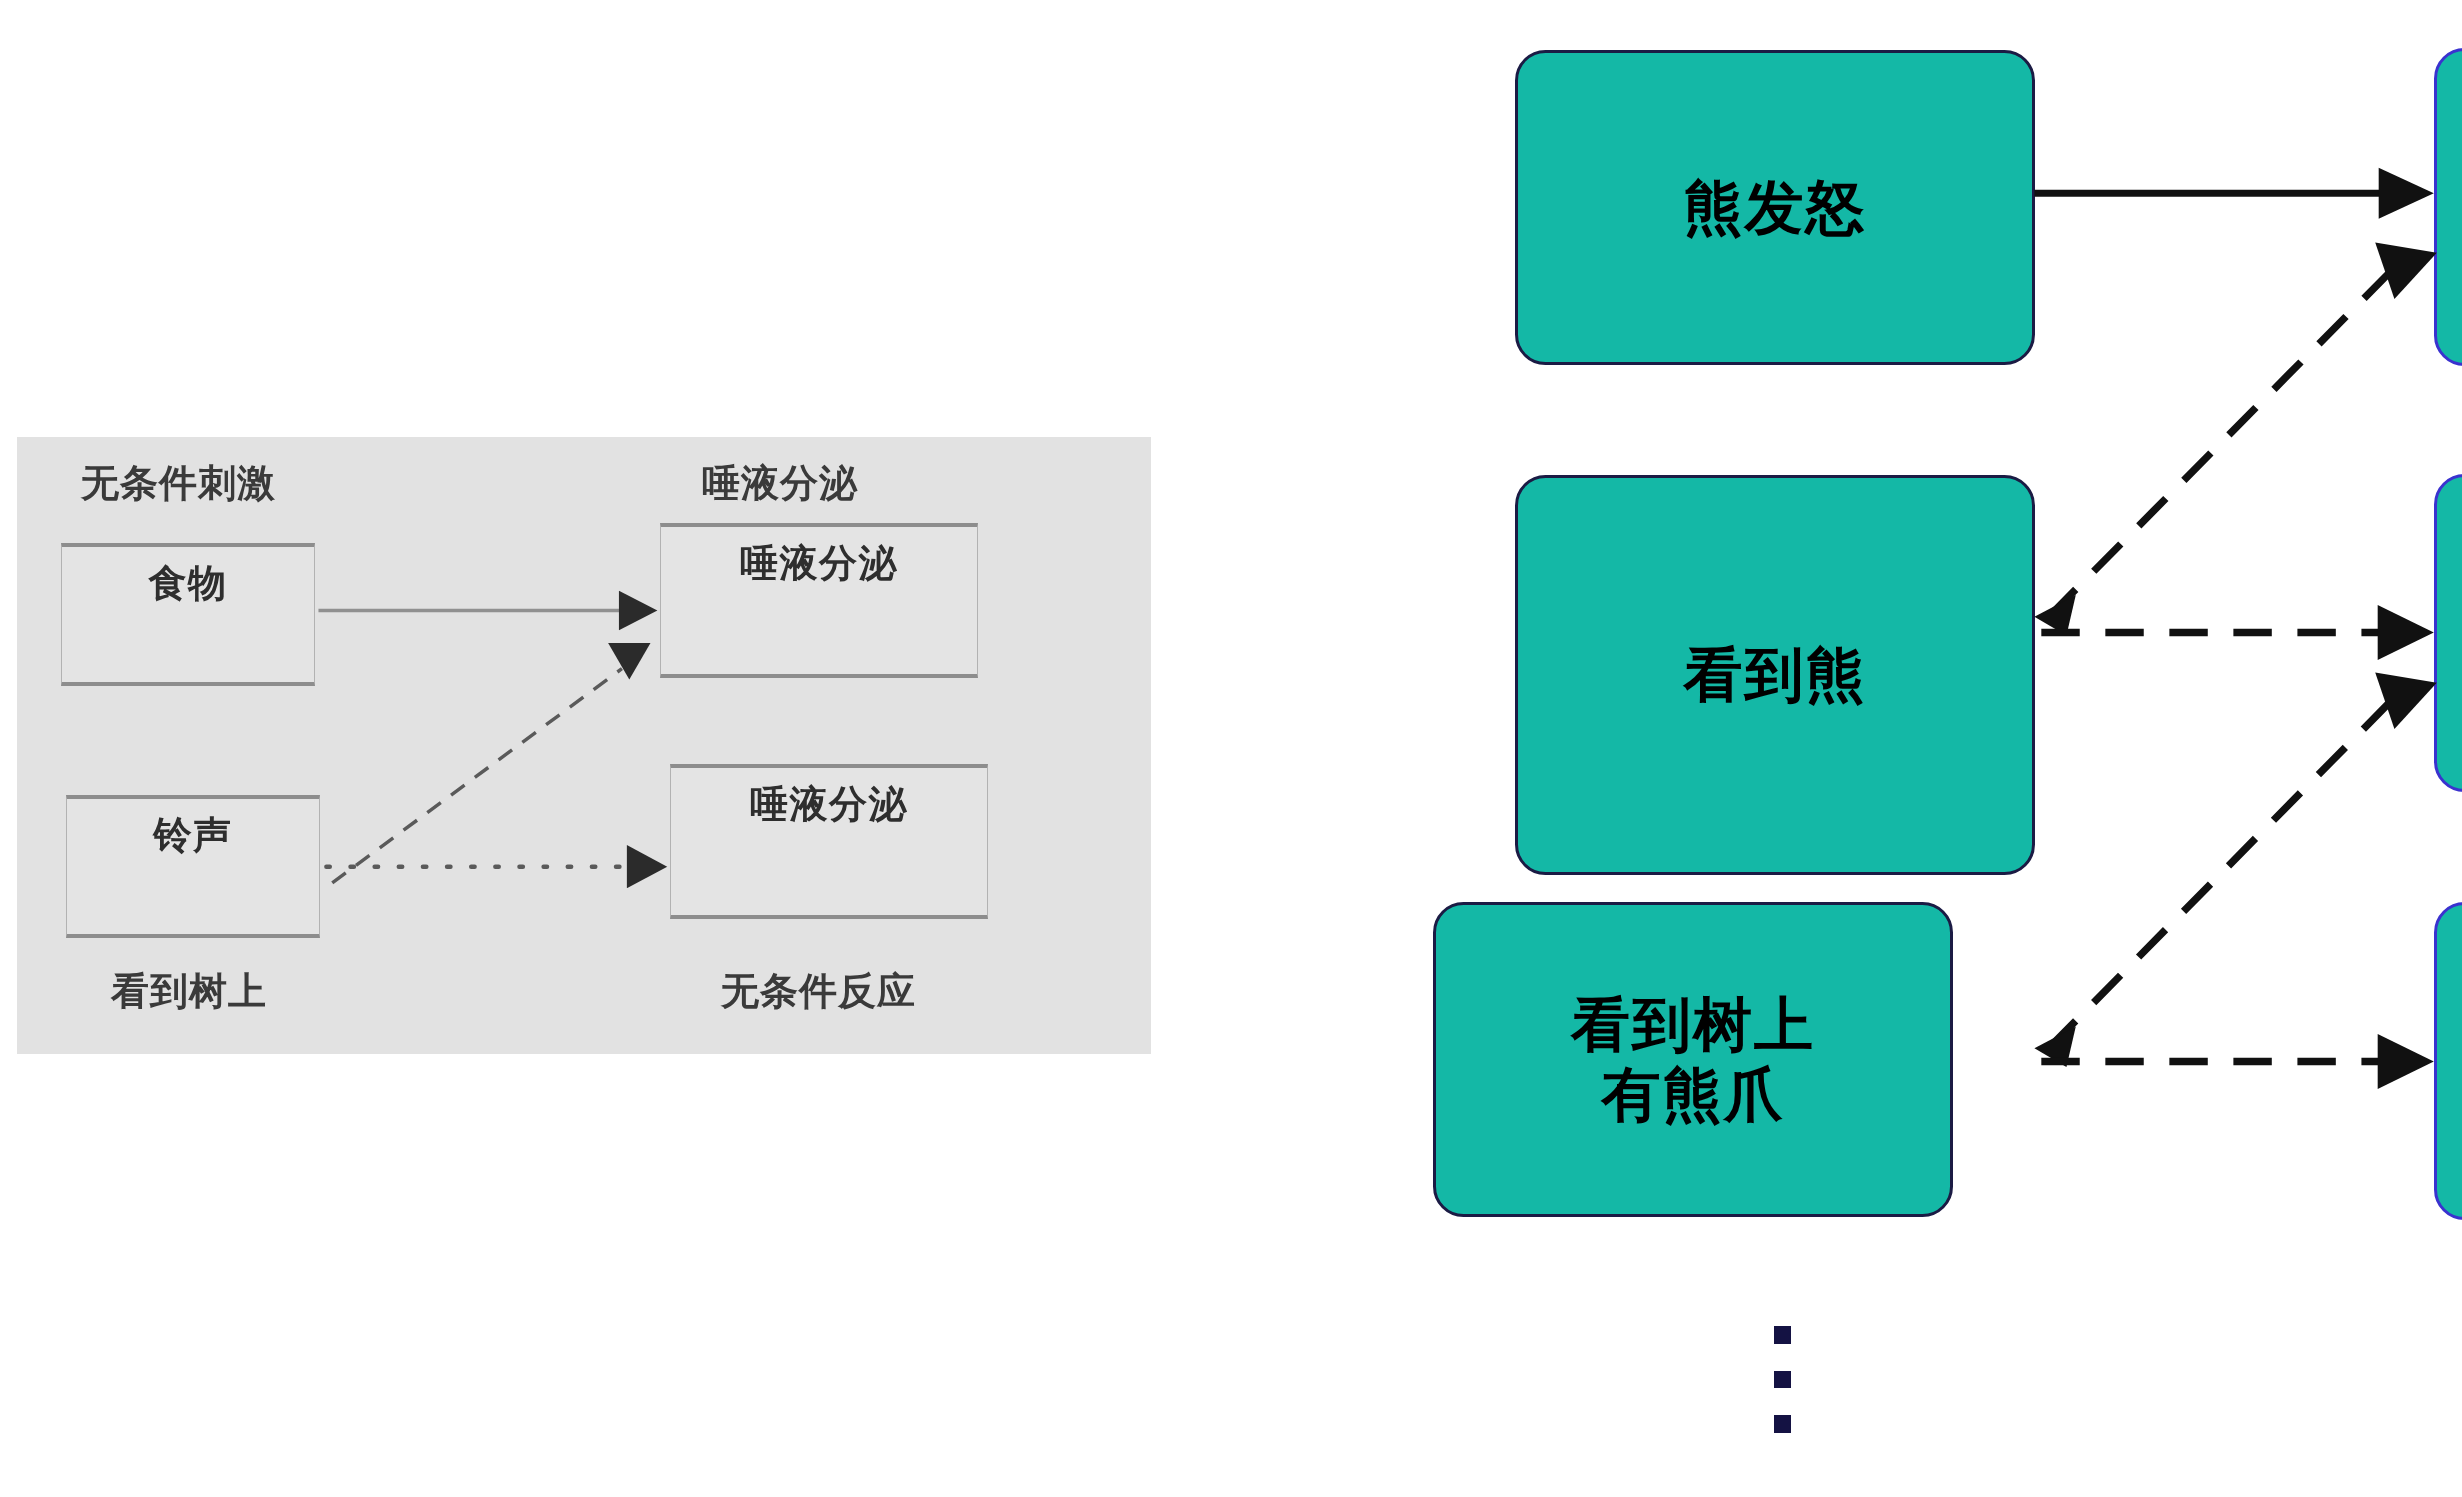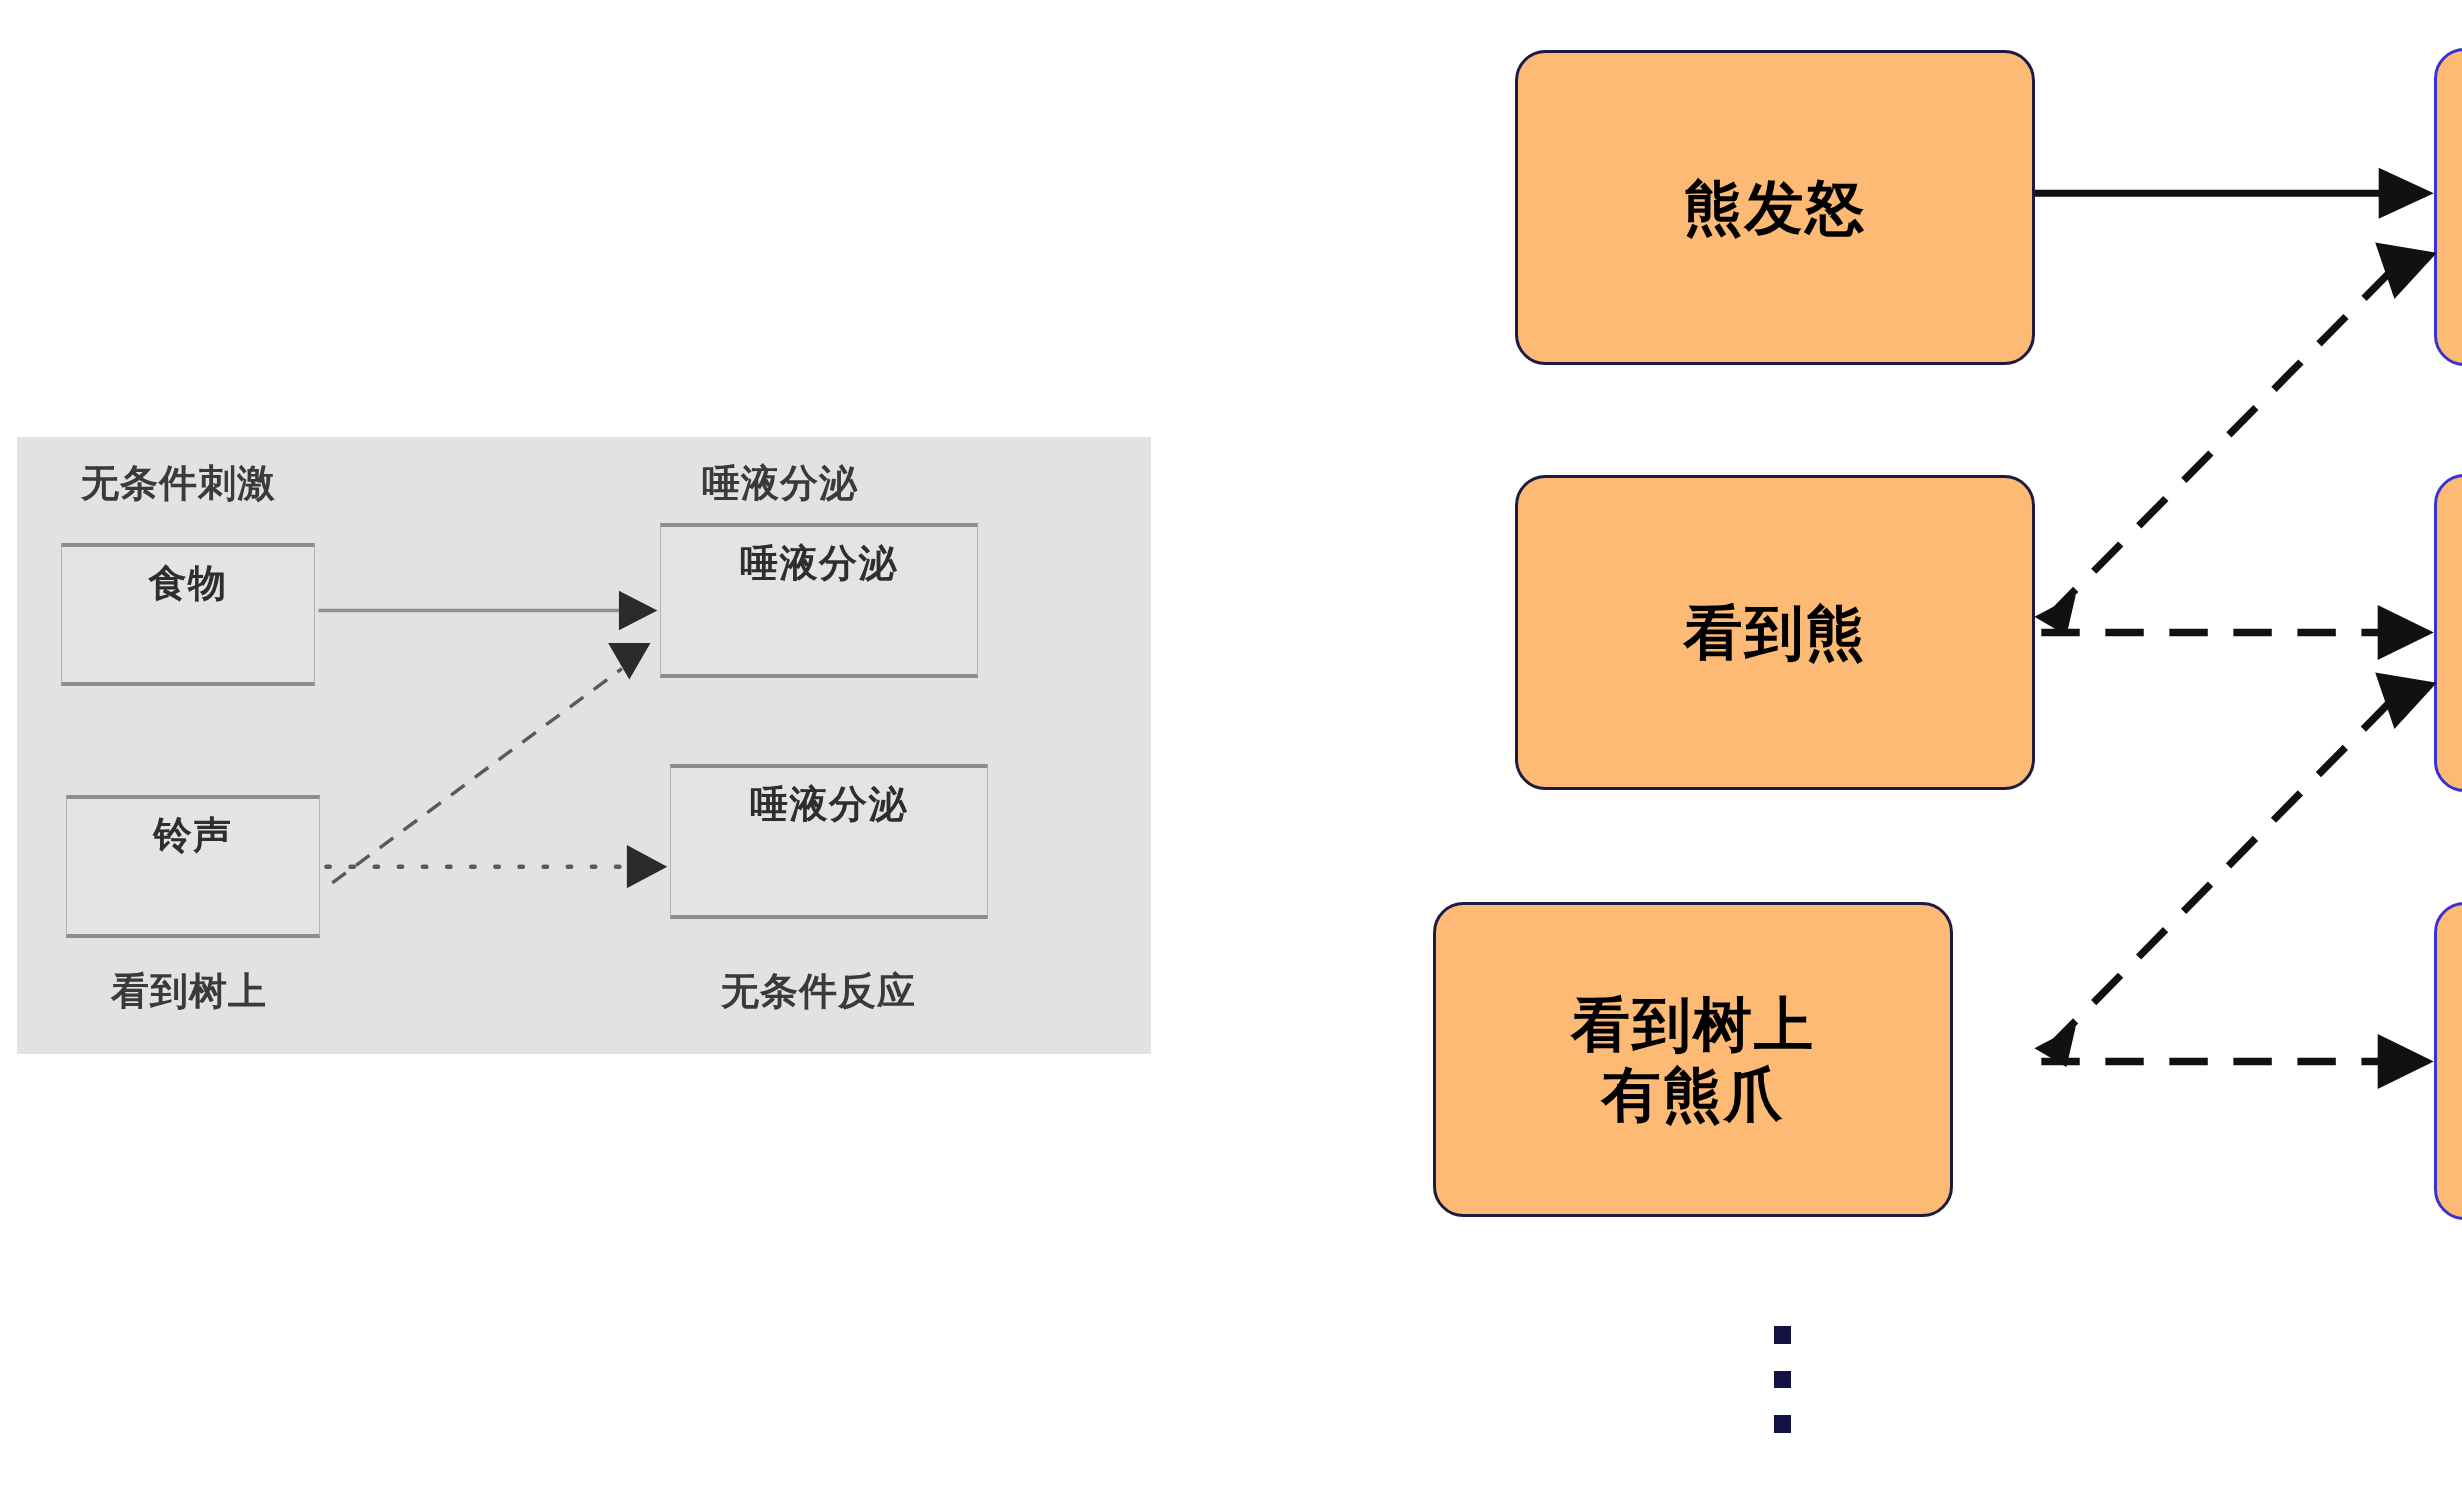--- a/index.html
+++ b/index.html
@@ -62,21 +62,21 @@
   #cc-box-food     { left: 44px;  top: 106px;  width: 254px; height: 143px; }
   #cc-box-bell     { left: 49px; top: 358px;  width: 254px; height: 143px; }
   #cc-box-saliva-1 { left: 643px; top: 86px; width: 318px; height: 155px; }
   #cc-box-saliva-2 { left: 653px; top: 327px; width: 318px; height: 155px; }
 
   #cc-arrows { position: absolute; left: 0; top: 0; width: 1266px; height: 617px; }
 
   
   .rl-box {
     position: absolute;
-    background: #fdba74;
+    background: #14b8a6;
     border-radius: 30.5px;
     box-sizing: border-box;
     display: flex;
     align-items: center;
     justify-content: center;
     text-align: center;
   }
   .rl-box.dark  { border: 3.4px solid #1b1b44; }
   .rl-box.blue  { border: 3.4px solid #3a32cf; }
 
@@ -84,21 +84,21 @@
     color: #000000;
     font-size: 59px;
     font-weight: 700;
     letter-spacing: 2px;
     line-height: 1.18;
     white-space: pre-line;
     font-family: "DejaVu Sans", "Liberation Sans", sans-serif;
   }
 
   #rl-box-bear-angry  { left: 1515px; top: 50px;  width: 520px; height: 315px; }
-  #rl-box-see-bear    { left: 1515px; top: 475px;  width: 520px; height: 315px; justify-content: center; }
+  #rl-box-see-bear    { left: 1515px; top: 475px;  width: 520px; height: 400px; justify-content: center; }
   #rl-box-claw-marks  { left: 1433px; top: 902px; width: 520px; height: 315px; }
   #rl-box-reward      { left: 2434px; top: 48px;   width: 527px; height: 318px; }
   #rl-box-v-next      { left: 2434px; top: 474px;  width: 527px; height: 318px; }
   #rl-box-v-curr      { left: 2434px; top: 902px; width: 527px; height: 318px; }
 
   #rl-arrows {
     position: absolute; left: 0; top: 0; width: 3306px; height: 1498px;
     pointer-events: none;
   }
 

